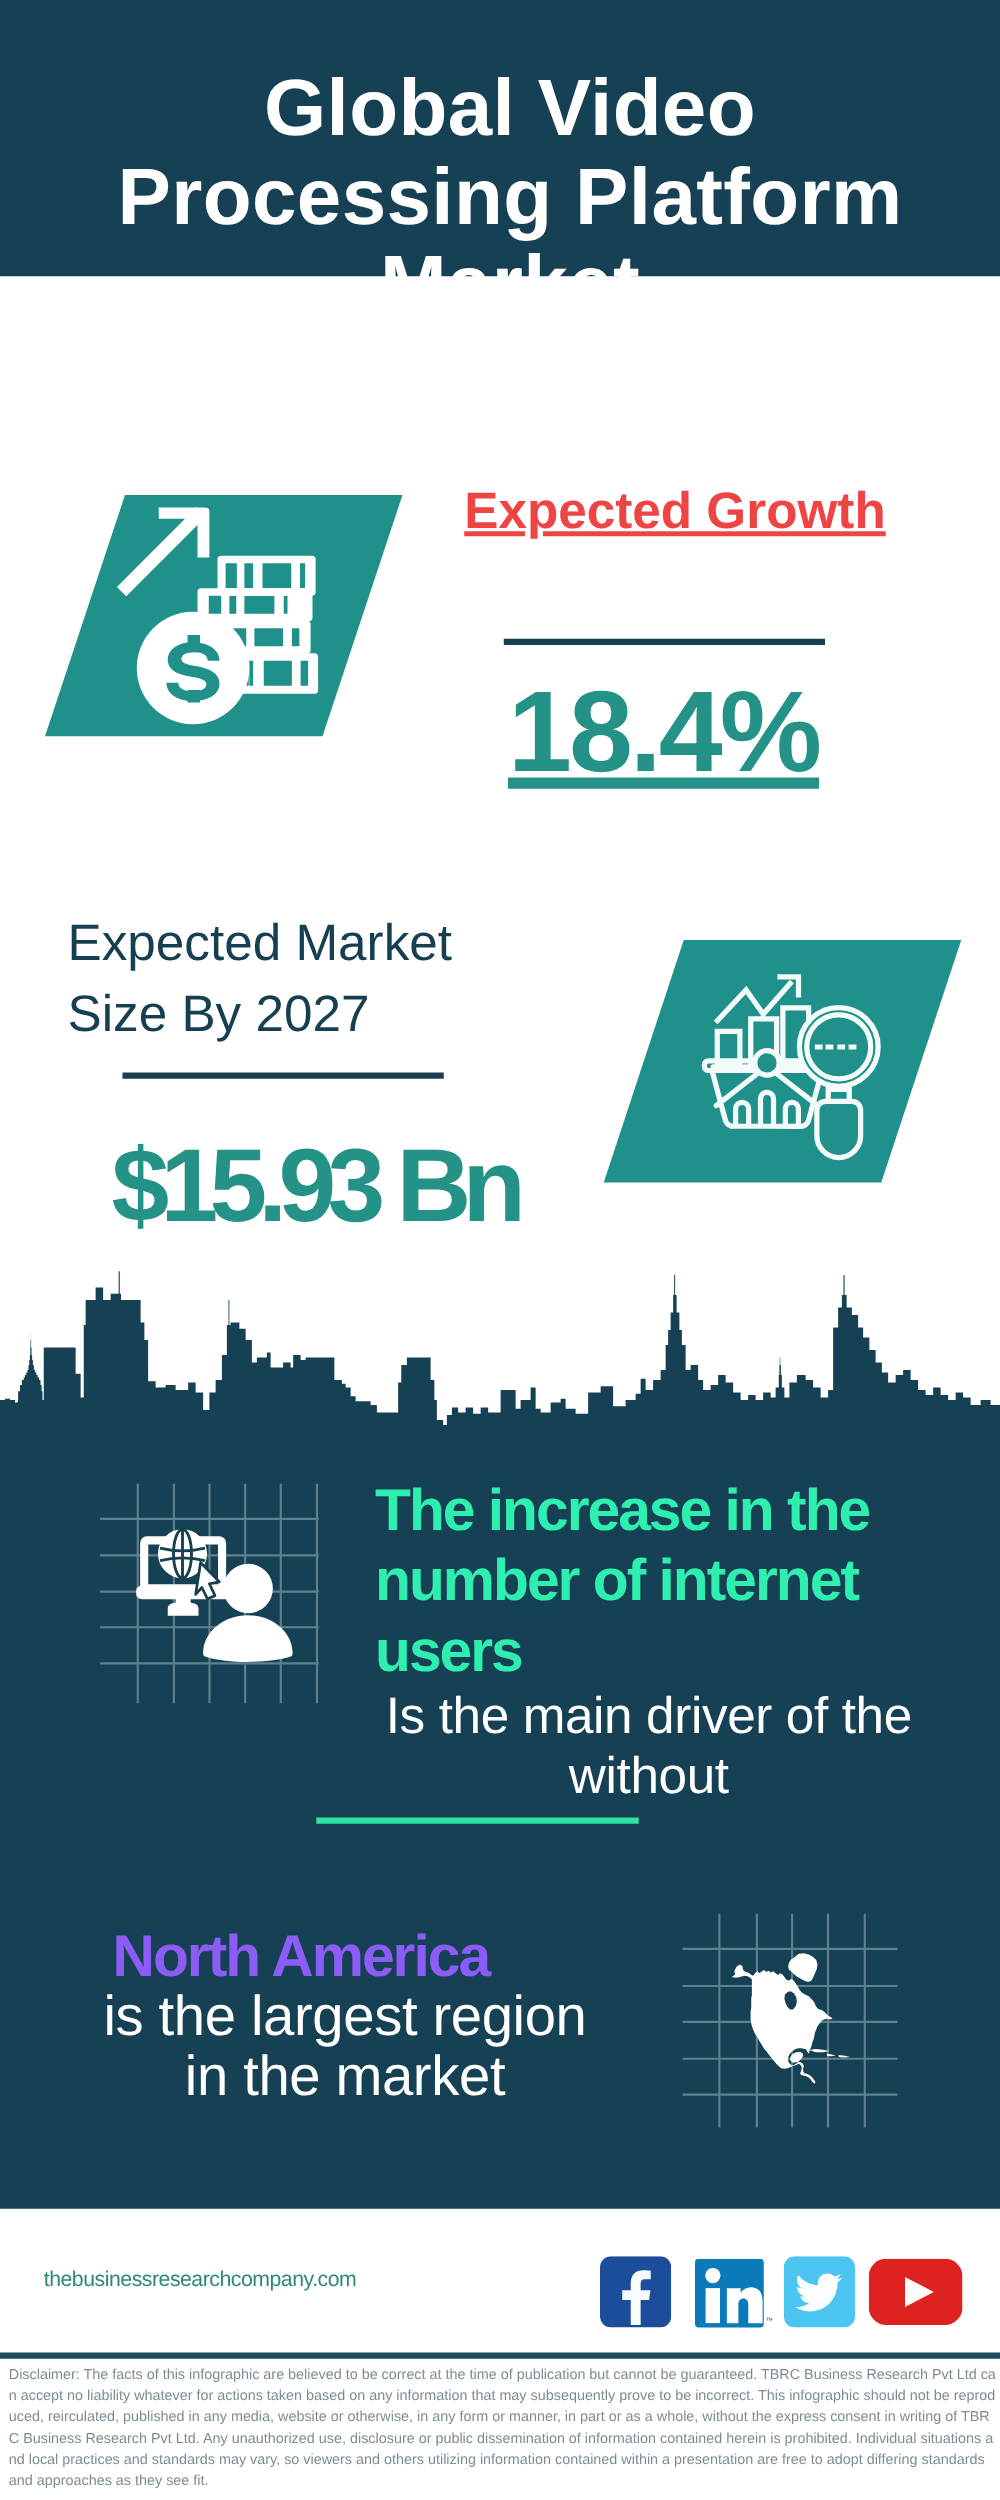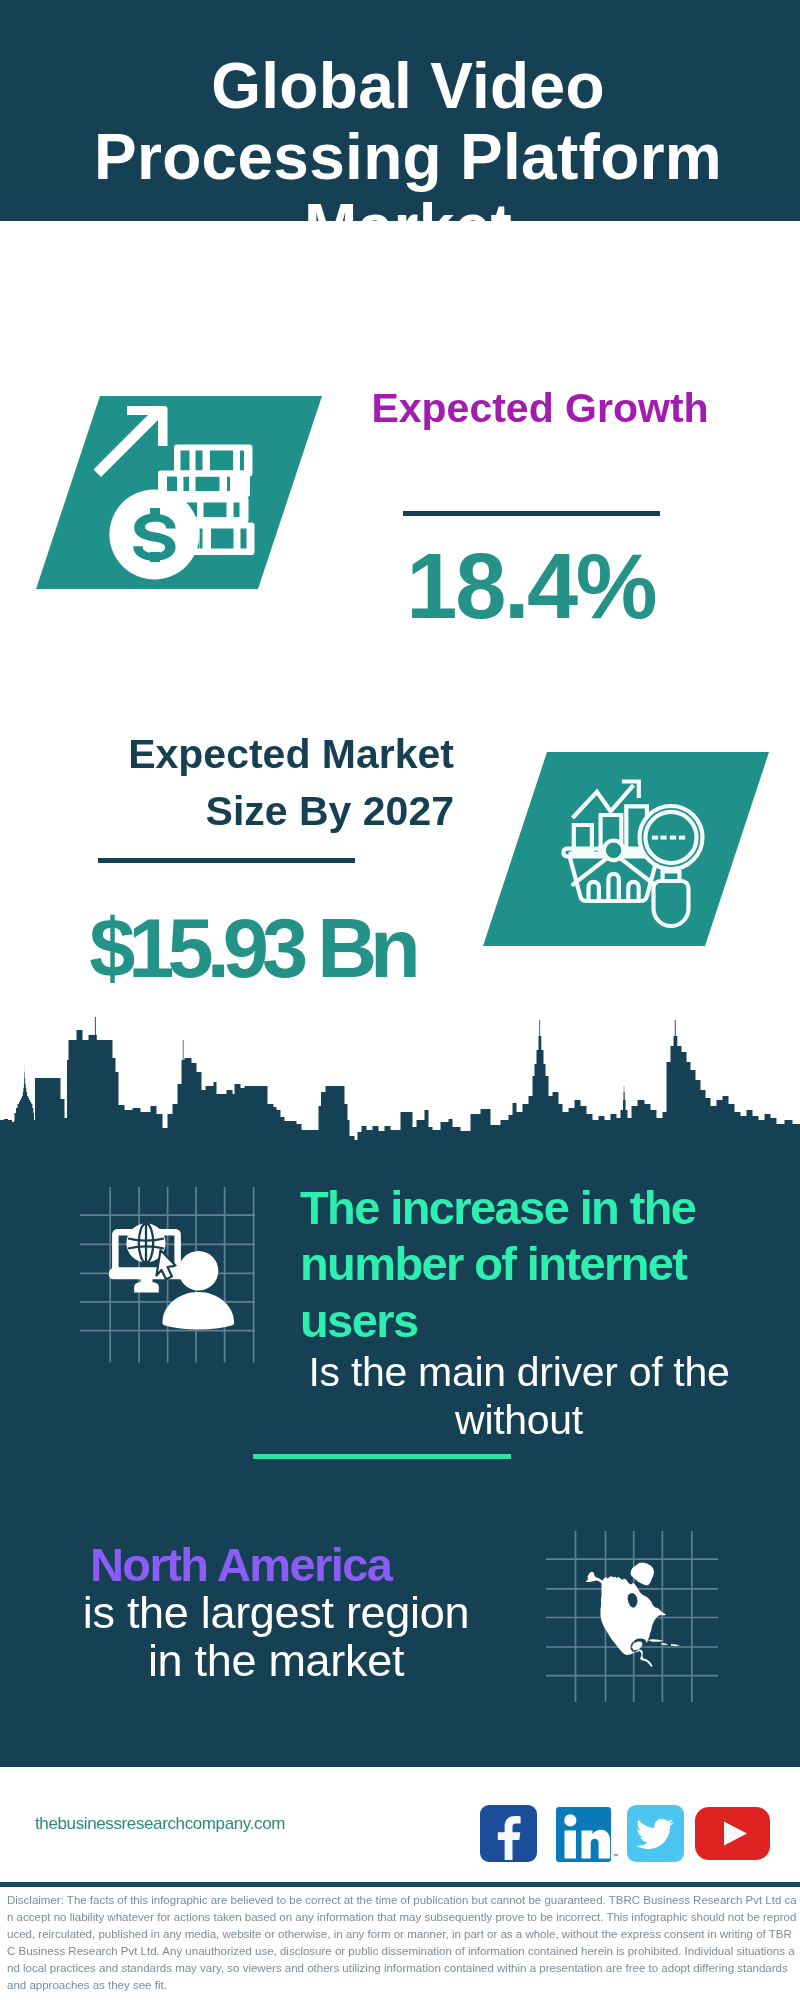--- a/index.html
+++ b/index.html
@@ -8,29 +8,29 @@
 
   
   .header{position:absolute;left:0;top:0;width:800px;height:221px;background:#164053;}
   .header-title{position:absolute;left:88px;top:51px;width:640px;text-align:center;color:#ffffff;
     font-size:64px;line-height:70.5px;font-weight:bold;letter-spacing:0.3px;}
 
   
   .para{position:absolute;}
   .para svg{display:block;}
 
-  .s1-head{position:absolute;left:340px;top:380px;width:400px;text-align:center;color:#a21caf;
-    font-size:41px;line-height:57px;font-weight:bold;}
+  .s1-head{position:absolute;left:340px;top:380px;width:400px;text-align:center;color:#ef4444;
+    font-size:41px;line-height:57px;font-weight:bold;text-decoration:underline;}
   .s1-rule{position:absolute;left:403px;top:511px;width:257px;height:4.5px;background:#173f52;}
   .s1-val{position:absolute;left:332px;top:534px;width:400px;text-align:center;color:#259287;
-    font-size:92px;line-height:104px;font-weight:bold;letter-spacing:-2.4px;text-indent:-2.4px;}
-
-  
-  .s2-head{position:absolute;left:54px;top:726px;width:400px;text-align:right;color:#173f52;
-    font-size:41px;line-height:57px;font-weight:bold;}
+    font-size:92px;line-height:104px;font-weight:bold;letter-spacing:-2.4px;text-indent:-2.4px;text-decoration:underline;}
+
+  
+  .s2-head{position:absolute;left:54px;top:726px;width:400px;text-align:left;color:#173f52;
+    font-size:41px;line-height:57px;font-weight:normal;}
   .s2-rule{position:absolute;left:98px;top:858px;width:257px;height:4.5px;background:#173f52;}
   .s2-val{position:absolute;left:55px;top:873px;width:400px;text-align:center;color:#259287;
     font-size:83px;line-height:96px;font-weight:bold;letter-spacing:-7px;text-indent:-7px;margin-top:28px;}
 
   
   .mid{position:absolute;left:0;top:1014px;width:800px;height:765px;}
   .mid-bg{position:absolute;left:0;top:138px;width:800px;height:627px;background:#164053;}
   .skyline{position:absolute;left:0;top:0;width:800px;height:140px;}
   .skyline svg{display:block;}
 

